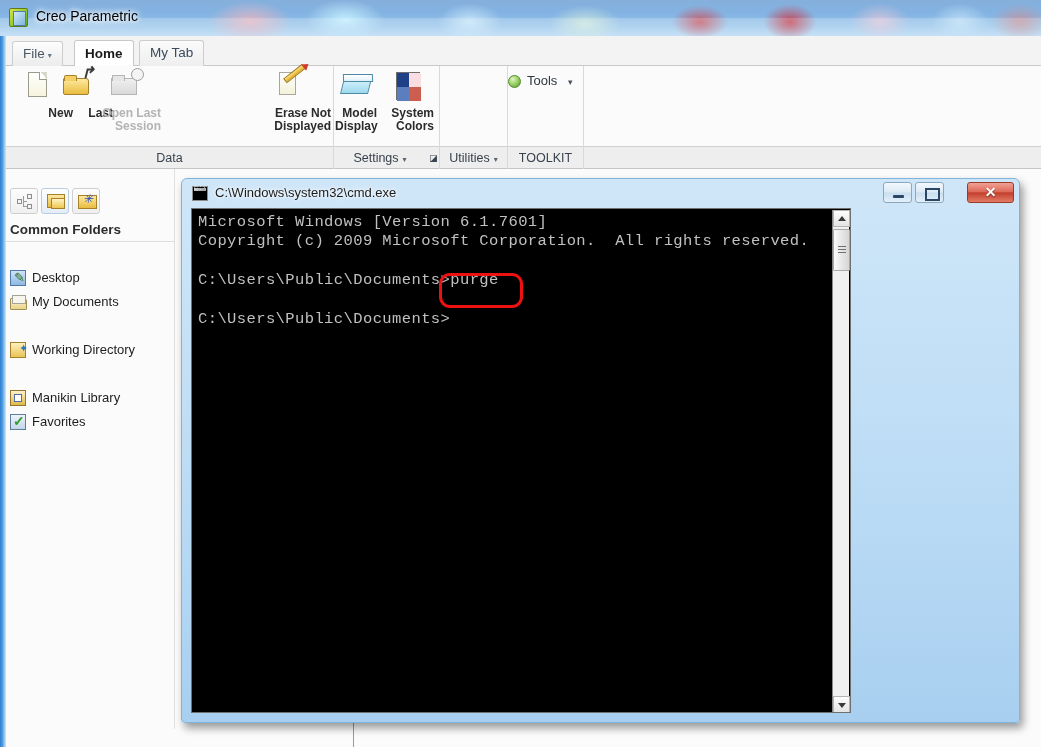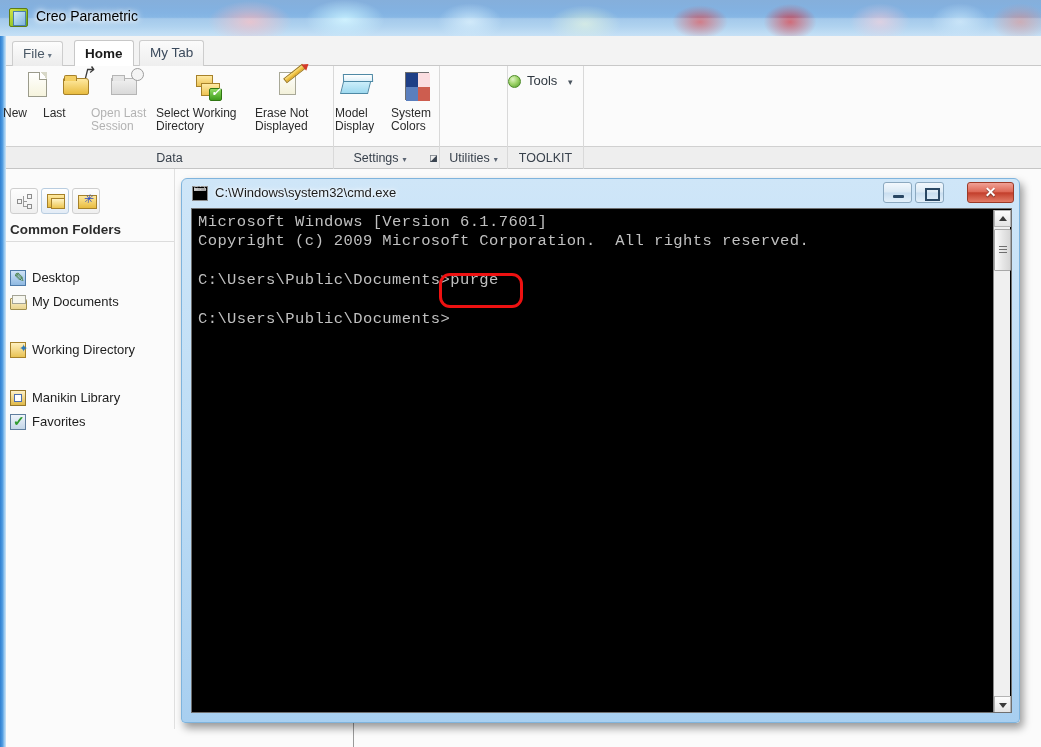--- a/index.html
+++ b/index.html
@@ -83,22 +83,22 @@
     background: #fbfbfb; border-bottom: 1px solid #d0d0d0;
   }
   .ribbon-footer {
     position: absolute; left: 6px; top: 147px; width: 1035px; height: 22px;
     background: #eeeeee; border-bottom: 1px solid #c5c5c5;
   }
   .grp-sep {
     position: absolute; top: 66px; width: 1px; height: 103px; background: #d9d9d9;
   }
   .btn {
-    position: absolute; top: 70px; width: 70px; text-align: left;
-    font-size: 12px; color: #2b2b2b; line-height: 13px; cursor: default;
+    position: absolute; top: 70px; width: 70px; text-align: right;
+    font-size: 12px; color: #2b2b2b; line-height: 13px; cursor: default; font-weight: bold;
   }
   .btn .lbl { display:block; margin-top: 3px; }
   .btn.dim { color: #b3b3b3; }
   .ico { width: 34px; height: 34px; margin: 0 auto; position: relative; display:block; }
 
   .grp-label {
     position: absolute; top: 150px; height: 18px; line-height: 17px;
     font-size: 12.5px; color: #38414c; text-align: center;
   }
   .grp-label .caret { font-size: 8px; margin-left: 4px; color: #5a6472; }
@@ -278,21 +278,21 @@
     background:linear-gradient(to bottom,#f0a196 0%, #de6a58 45%, #c33f2c 52%, #e27c67 100%);
     border-color:#9b3a28; }
   .wbtn-min::after { content:""; position:absolute; left:9px; top:12px; width:11px; height:3px;
     background:#2a4763; border-radius:1px; }
   .wbtn-max::after { content:""; position:absolute; left:9px; top:5px; width:11px; height:9px;
     border:2px solid #2a4763; }
   .wbtn-close::after { content:"✕"; position:absolute; left:0; right:0; top:1px; text-align:center;
     font-size:14px; font-weight:bold; color:#fff; text-shadow:0 1px 1px rgba(0,0,0,.5); }
 
   .cmd-console {
-    position:absolute; left:9px; top:29px; width:821px; height:505px;
+    position:absolute; left:9px; top:29px; width:660px; height:505px;
     background:#000; border:1px solid #6f6f6f;
     overflow:hidden;
   }
   .cmd-text {
     position:absolute; left:6px; top:4px; width:780px;
     font-family:"Liberation Mono","DejaVu Sans Mono", monospace;
     font-size:15.5px; line-height: 19.4px; color:#c0c0c0;
     white-space: pre;
     letter-spacing: 0.4px;
   }
@@ -380,48 +380,39 @@
 
   <div class="btn dim" style="left:91px">
     <span class="ico">
         <i class="i-last"></i>
         <i class="i-clock"></i>
       </span>
     <span class="lbl">Open Last</span>
     <span class="lbl" style="margin-top:0">Session</span>
   </div>
 
-  <div class="btn" style="left:156px; width:106px">
-    <span class="ico">
-        <i class="i-swd1"></i>
-        <i class="i-swd2"></i>
-        <i class="i-check"></i>
-      </span>
-    <span class="lbl">Select Working</span>
-    <span class="lbl" style="margin-top:0">Directory</span>
-  </div>
 
   <div class="btn" style="left:255px; width:76px">
     <span class="ico" style="width:40px">
         <i class="i-erpage"></i>
         <i class="i-pencil"></i>
       </span>
     <span class="lbl">Erase Not</span>
     <span class="lbl" style="margin-top:0">Displayed</span>
   </div>
 
   <div class="btn" style="left:335px; width:42px">
     <span class="ico">
         <i class="i-md"></i>
       </span>
     <span class="lbl">Model</span>
     <span class="lbl" style="margin-top:0">Display</span>
   </div>
 
-  <div class="btn" style="left:391px; width:52px">
+  <div class="btn" style="left:382px; width:52px">
     <span class="ico">
       <i class="i-sc">
           <span class="q1"></span>
           <span class="q2"></span>
           <span class="q3"></span>
           <span class="q4"></span>
         </i>
     </span>
     <span class="lbl">System</span>
     <span class="lbl" style="margin-top:0">Colors</span>

